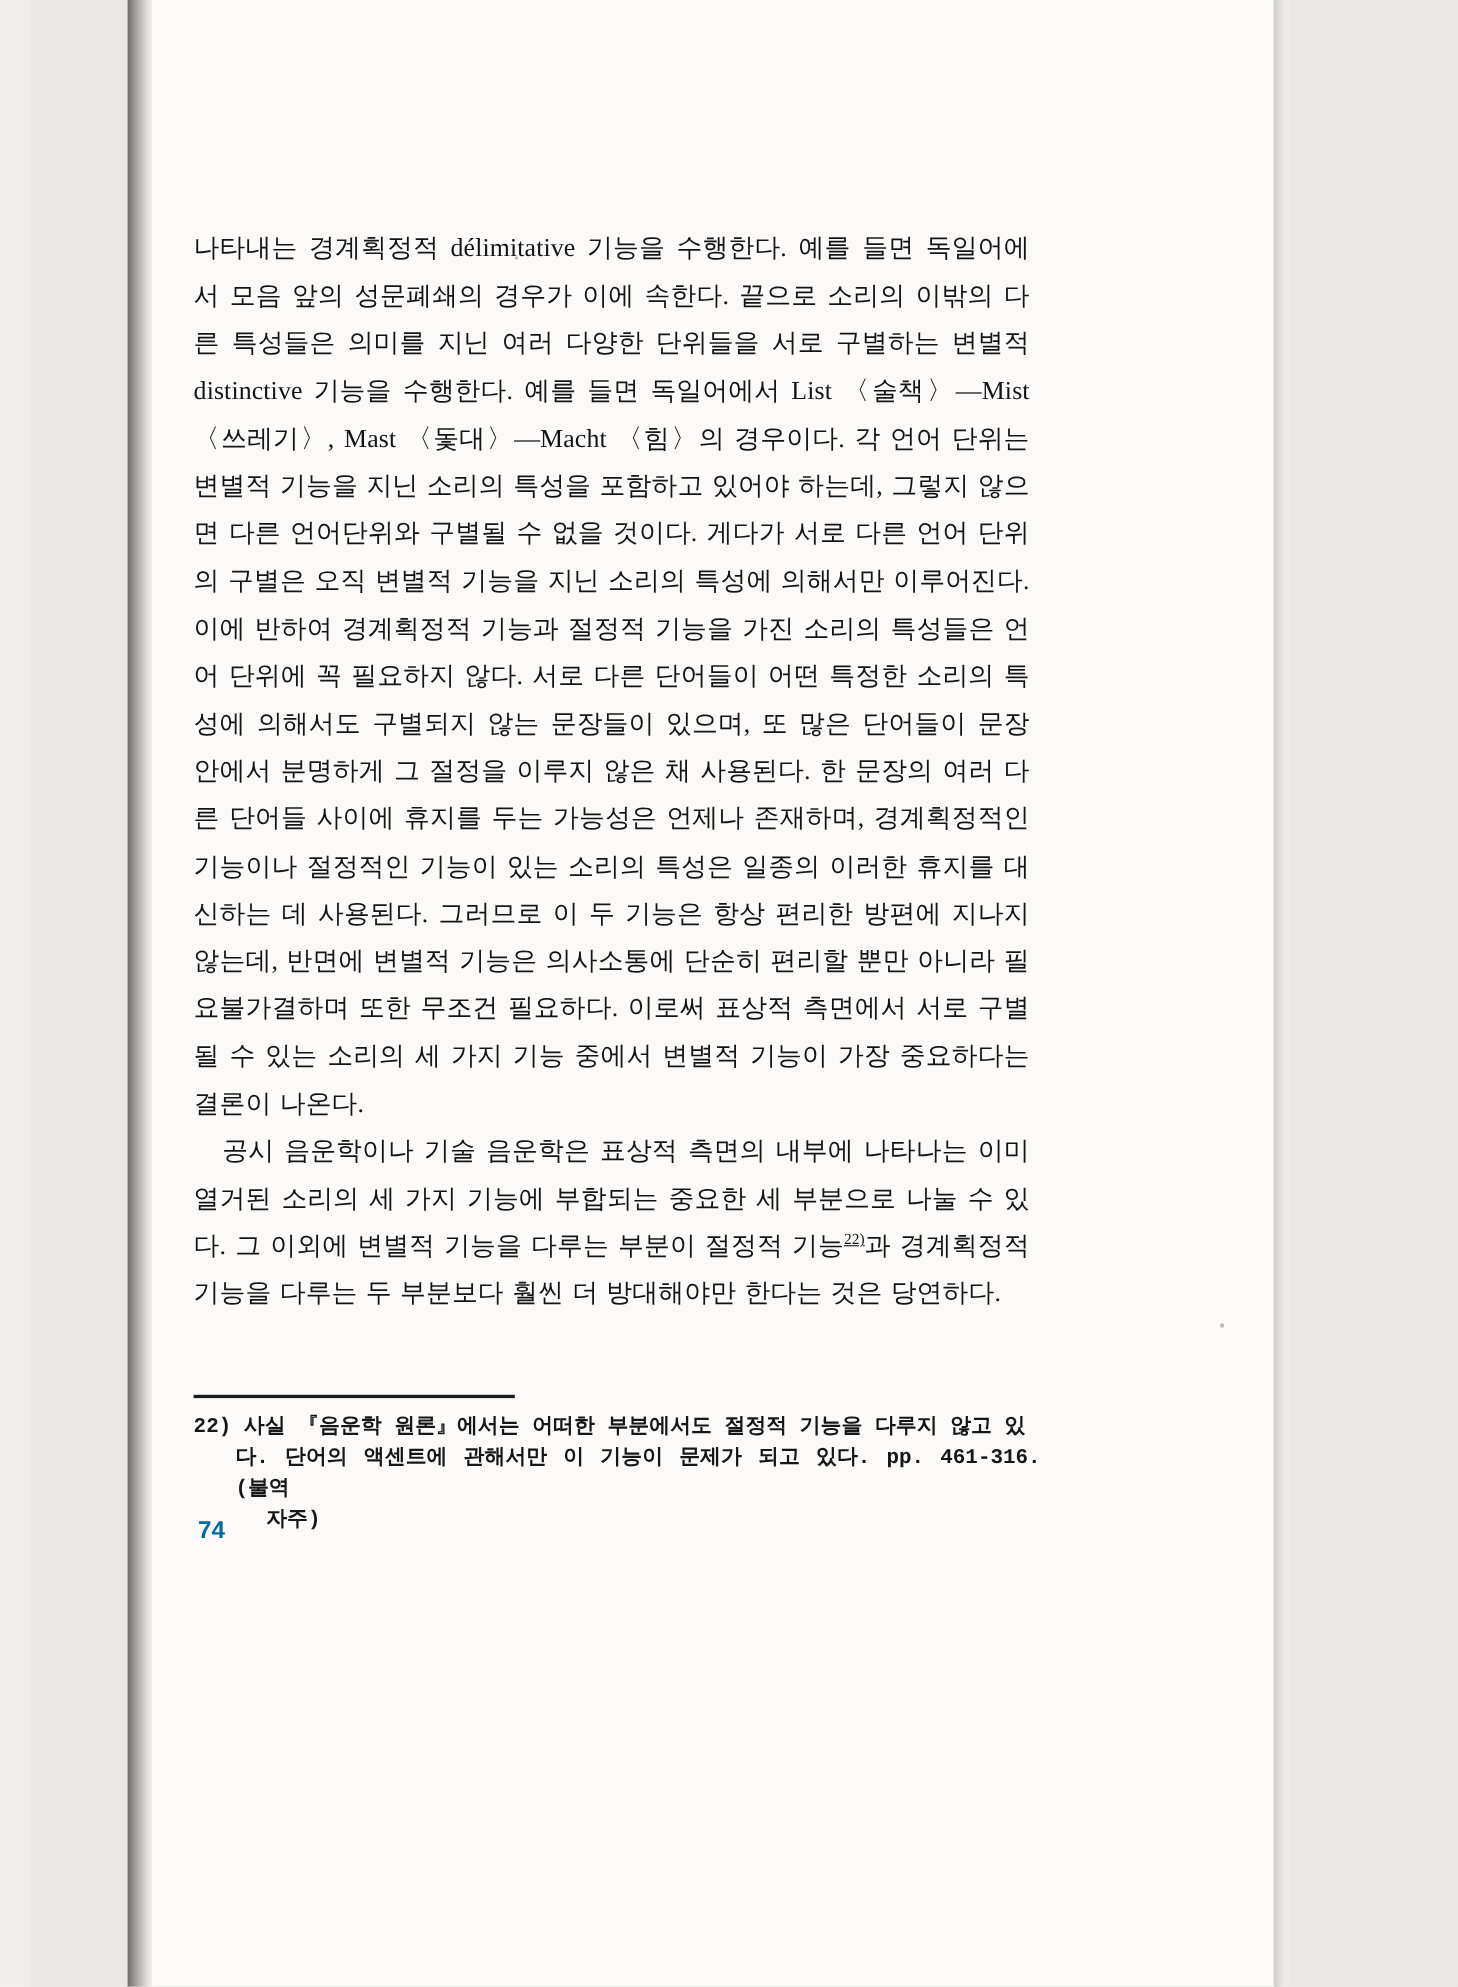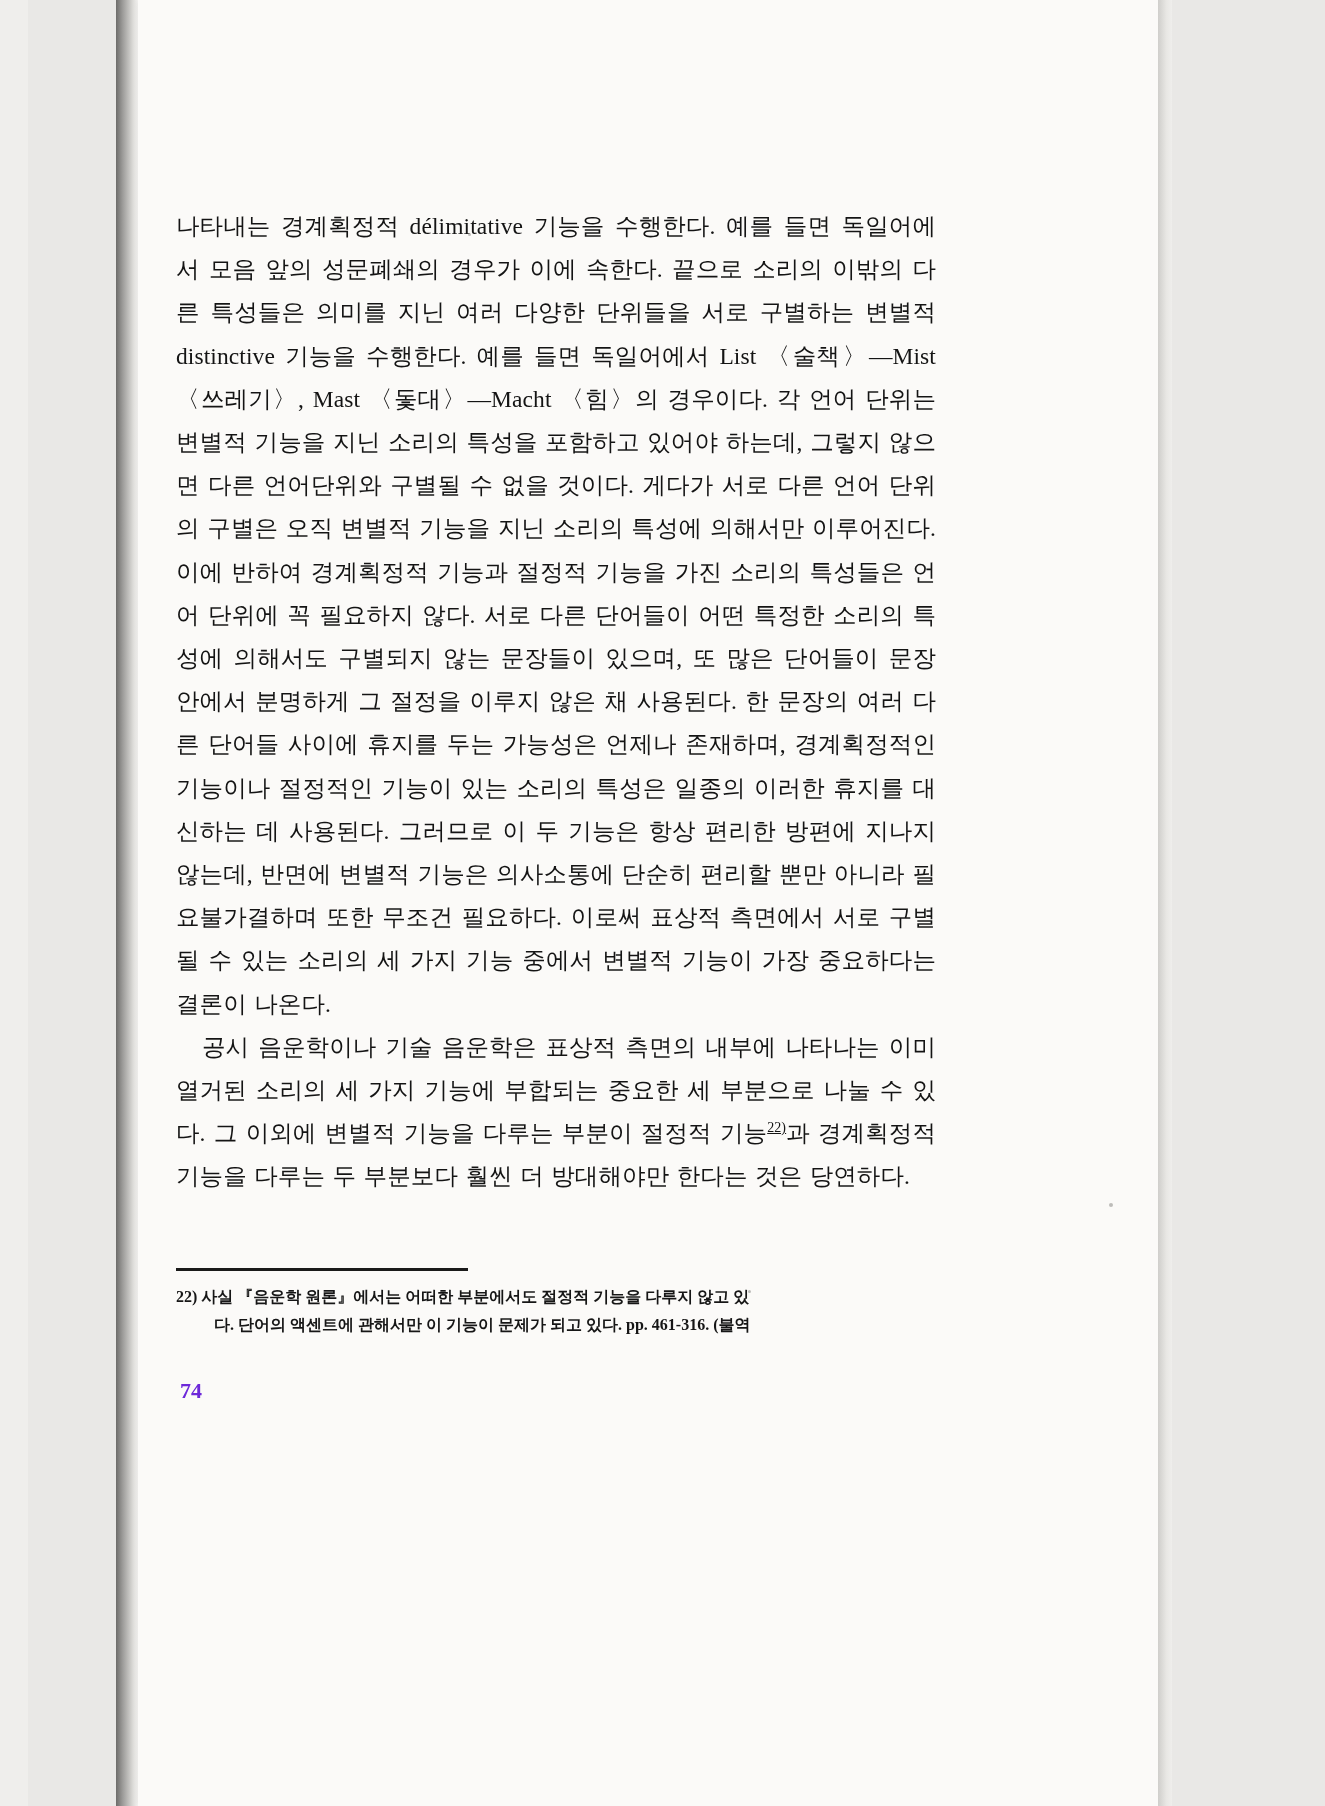--- a/index.html
+++ b/index.html
@@ -80,40 +80,40 @@
     top: 1268px;
     width: 292px;
     height: 3px;
     background: #1a1a1a;
   }
   .footnote {
     position: absolute;
     left: 148px;
     top: 1283px;
     width: 770px;
-    font-family: Liberation Serif, serif;
-    font-size: 16px;
+    font-family: Liberation Mono, monospace;
+    font-size: 19px;
     line-height: 28px;
     color: #161616;
     font-weight: 700;
     text-align: justify;
   }
   .footnote .fn-line {
     display: block;
   }
   .footnote .fn-line.i1 { padding-left: 38px; }
   .footnote .fn-line.i2 { padding-left: 66px; }
   .page-number {
     position: absolute;
     left: 152px;
     top: 1378px;
-    font-family: Liberation Serif, serif;
+    font-family: Liberation Sans, sans-serif;
     font-size: 22px;
     font-weight: 700;
-    color: #6d28d9;
+    color: #0369a1;
   }
   .speck {
     position: absolute;
     background: #bdbcba;
     border-radius: 50%;
   }
 </style>
 </head>
 <body>
 
@@ -132,17 +132,18 @@
       <p>나타내는 경계획정적 délimitative 기능을 수행한다. 예를 들면 독일어에서 모음 앞의 성문폐쇄의 경우가 이에 속한다. 끝으로 소리의 이밖의 다른 특성들은 의미를 지닌 여러 다양한 단위들을 서로 구별하는 변별적 distinctive 기능을 수행한다. 예를 들면 독일어에서 List 〈술책〉—Mist 〈쓰레기〉, Mast 〈돛대〉—Macht 〈힘〉의 경우이다. 각 언어 단위는 변별적 기능을 지닌 소리의 특성을 포함하고 있어야 하는데, 그렇지 않으면 다른 언어단위와 구별될 수 없을 것이다. 게다가 서로 다른 언어 단위의 구별은 오직 변별적 기능을 지닌 소리의 특성에 의해서만 이루어진다. 이에 반하여 경계획정적 기능과 절정적 기능을 가진 소리의 특성들은 언어 단위에 꼭 필요하지 않다. 서로 다른 단어들이 어떤 특정한 소리의 특성에 의해서도 구별되지 않는 문장들이 있으며, 또 많은 단어들이 문장 안에서 분명하게 그 절정을 이루지 않은 채 사용된다. 한 문장의 여러 다른 단어들 사이에 휴지를 두는 가능성은 언제나 존재하며, 경계획정적인 기능이나 절정적인 기능이 있는 소리의 특성은 일종의 이러한 휴지를 대신하는 데 사용된다. 그러므로 이 두 기능은 항상 편리한 방편에 지나지 않는데, 반면에 변별적 기능은 의사소통에 단순히 편리할 뿐만 아니라 필요불가결하며 또한 무조건 필요하다. 이로써 표상적 측면에서 서로 구별될 수 있는 소리의 세 가지 기능 중에서 변별적 기능이 가장 중요하다는 결론이 나온다.</p>
       <p class="indent"><span>공시 음운학이나 기술 음운학은 표상적 측면의 내부에 나타나는 이미 열거된 소리의 세 가지 기능에 부합되는 중요한 세 부분으로 나눌 수 있다. 그 이외에 변별적 기능을 다루는 부분이 절정적 기능</span><span class="sup">22)</span><span>과 경계획정적 기능을 다루는 두 부분보다 훨씬 더 방대해야만 한다는 것은 당연하다.</span></p>
     </div>
   </div>
 
   <div class="footnote-rule"></div>
 
   <div class="footnote">
     <span class="fn-line">22) 사실 『음운학 원론』에서는 어떠한 부분에서도 절정적 기능을 다루지 않고 있</span>
     <span class="fn-line i1">다. 단어의 액센트에 관해서만 이 기능이 문제가 되고 있다. pp. 461-316. (불역</span>
+    <span class="fn-line i2">자주)</span>
   </div>
 
   <div class="page-number">74</div>
 
 </div>
 
 </body></html>

